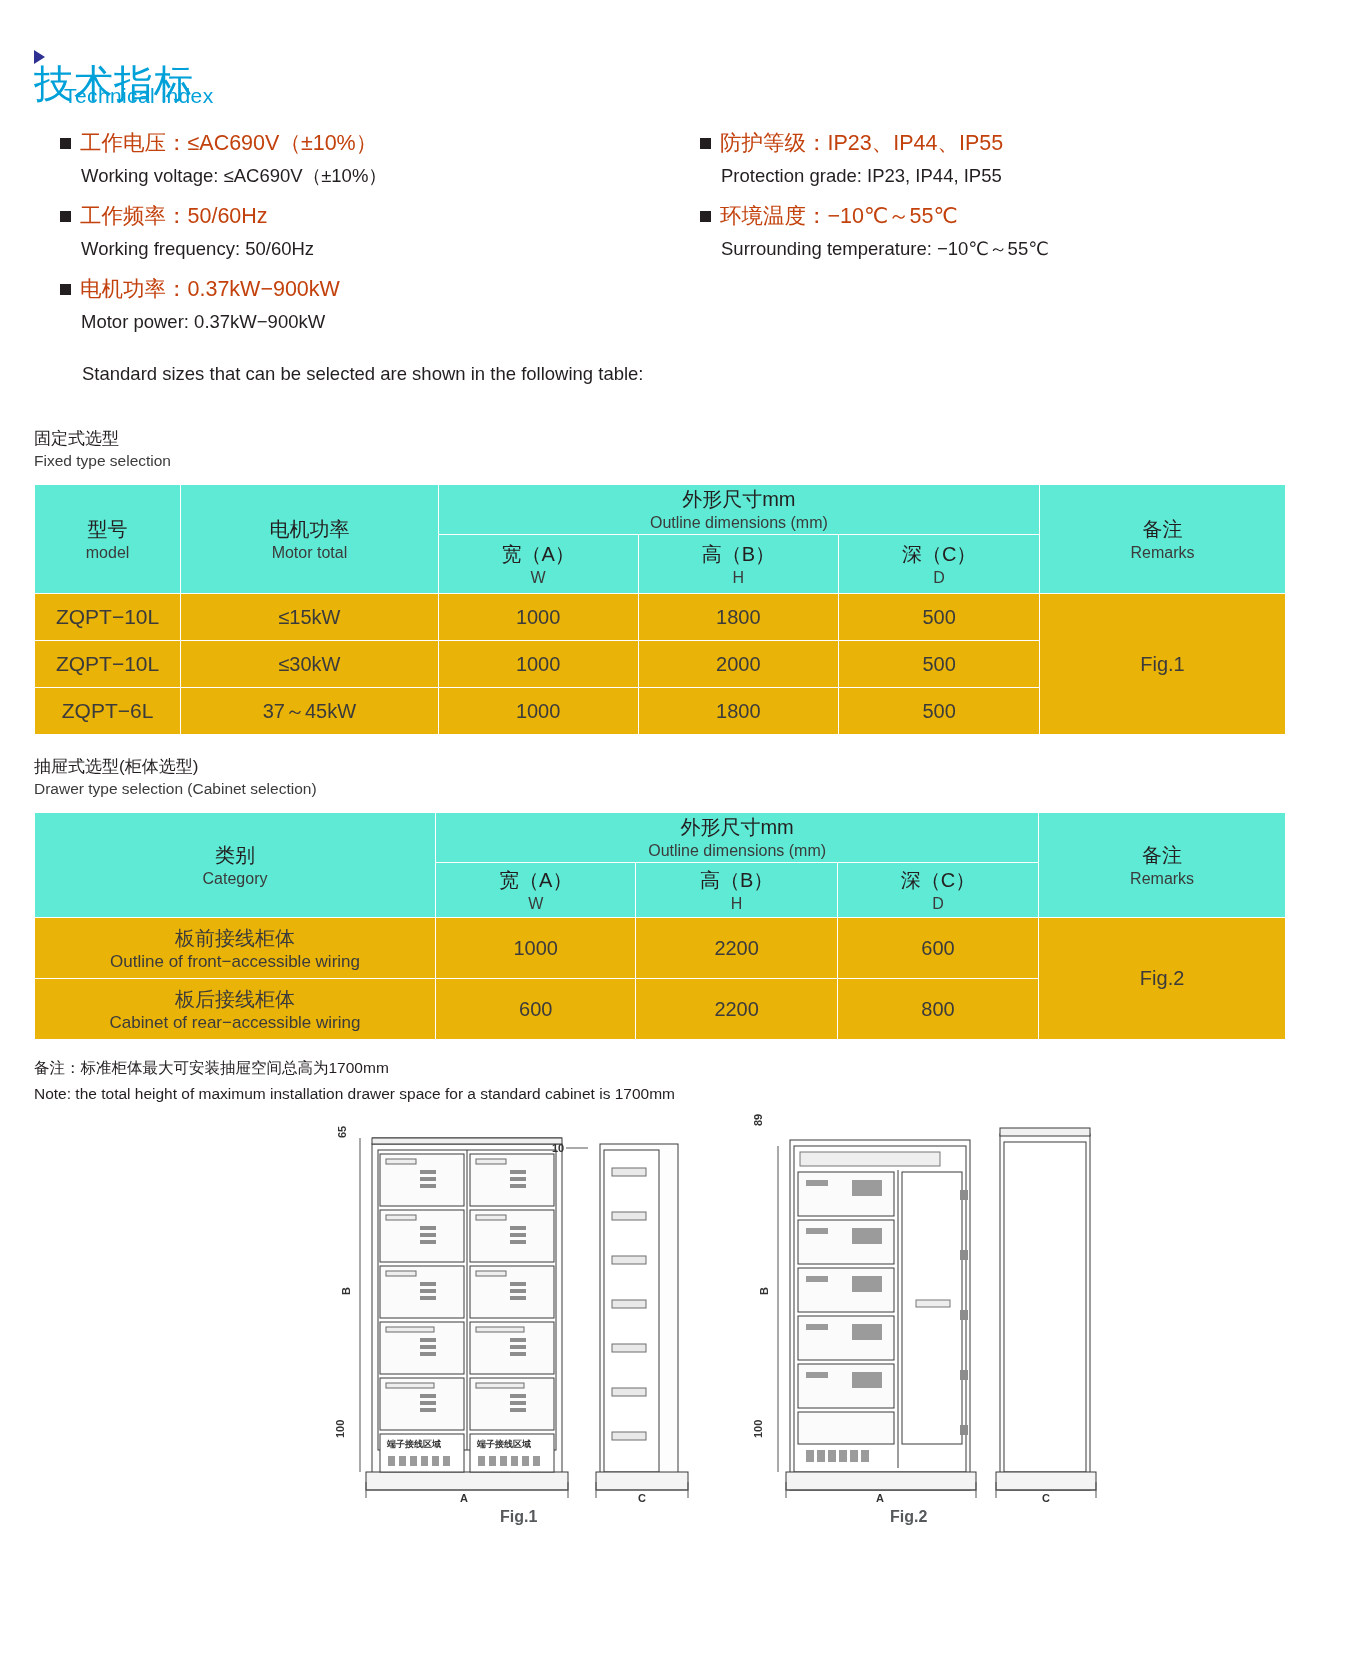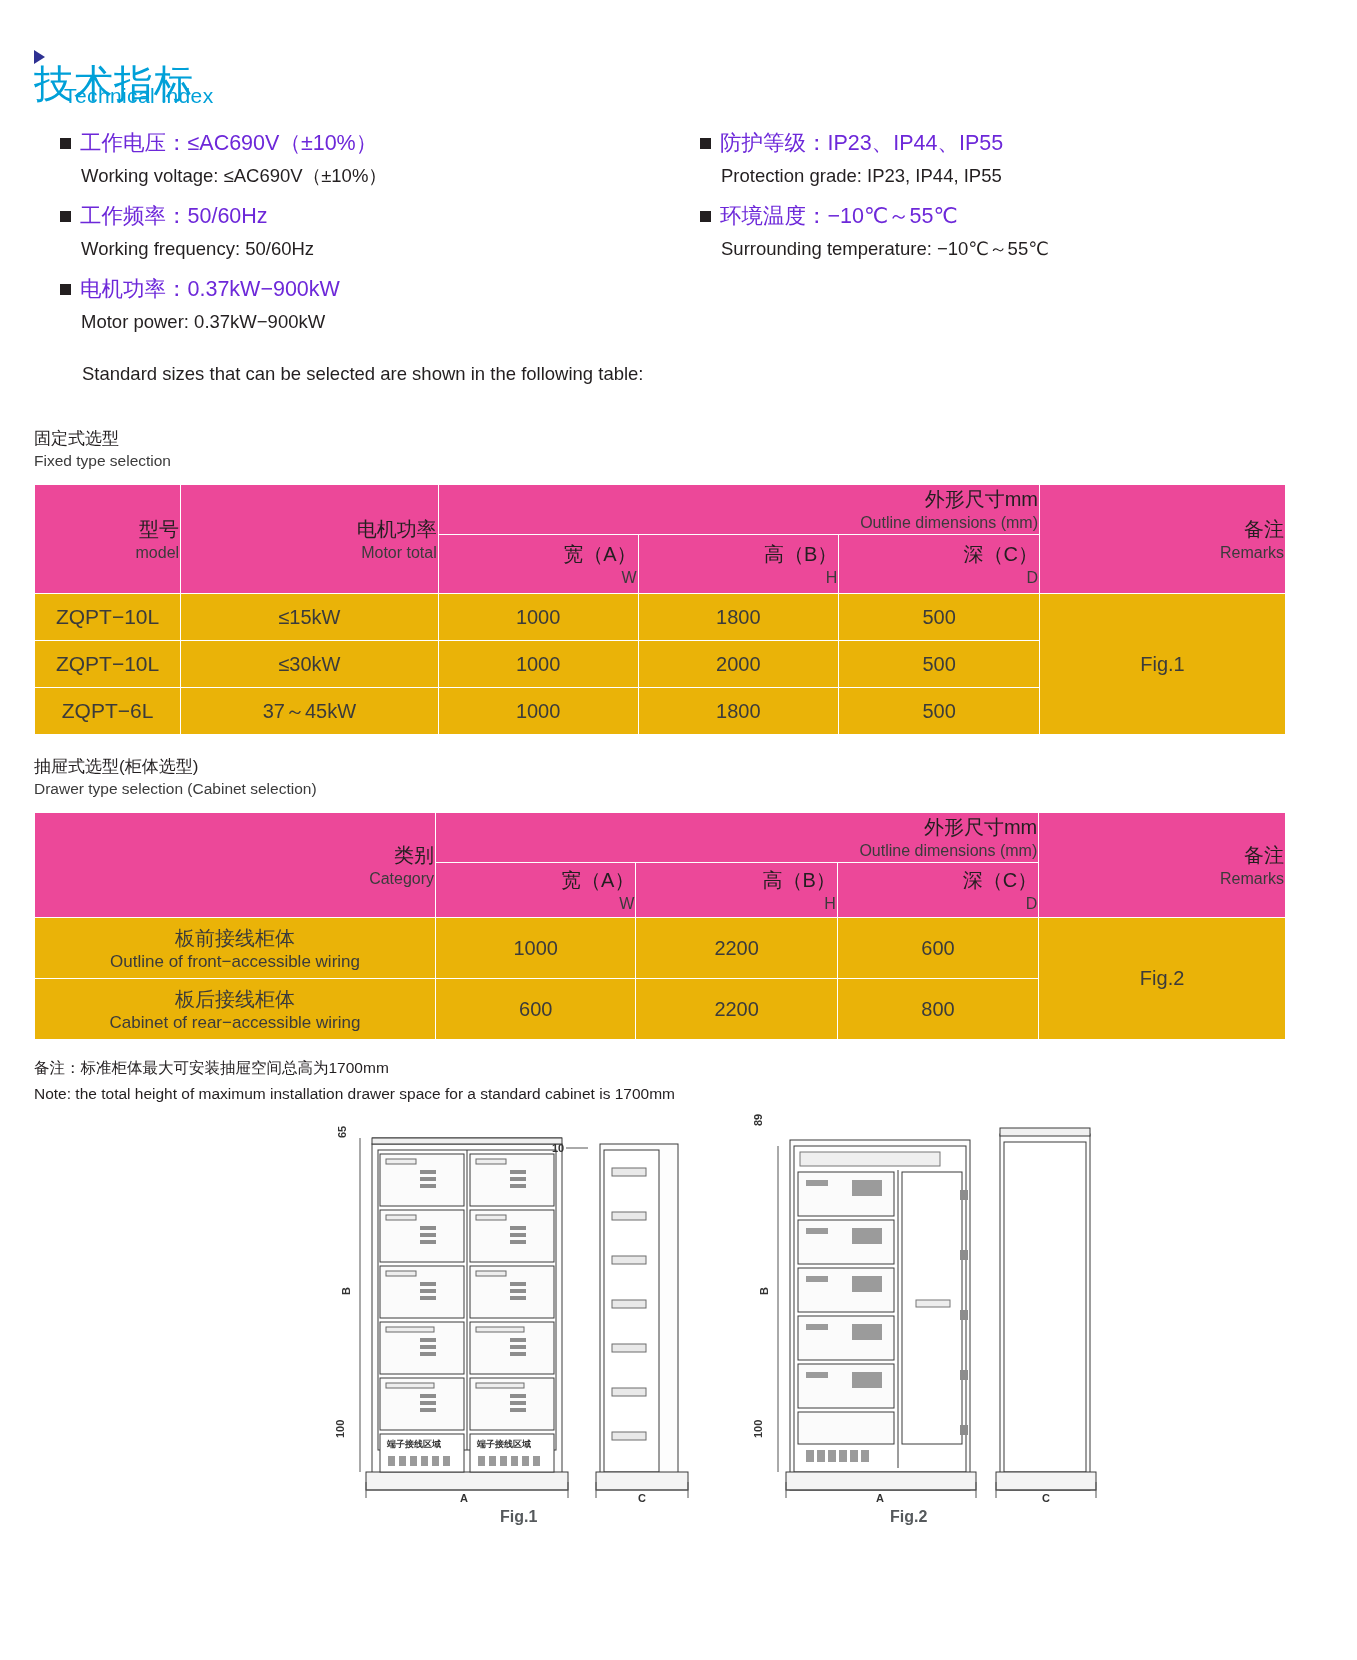--- a/index.html
+++ b/index.html
@@ -17,35 +17,35 @@
   .title-row{position:absolute;left:34px;top:28px;display:flex;align-items:flex-start;flex-direction:column;}
   .tri{width:0;height:0;border-left:11px solid #2e3192;border-top:7px solid transparent;border-bottom:7px solid transparent;margin-top:22px;margin-right:14px;}
   .title-cn{font-size:39px;color:#00a0d8;letter-spacing:1px;line-height:1;}
   .title-en{position:absolute;left:64px;top:84px;font-size:21px;color:#00a0d8;letter-spacing:.4px;}
 
   
   .specs{position:absolute;left:60px;top:128px;width:1260px;}
   .col-l{position:absolute;left:0;top:0;width:620px;}
   .col-r{position:absolute;left:640px;top:0;width:620px;}
   .spec-item{margin-bottom:11px;}
-  .spec-cn{font-size:21.5px;color:#6d28d9;line-height:30px;display:flex;align-items:flex-start;}
+  .spec-cn{font-size:21.5px;color:#c2410c;line-height:30px;display:flex;align-items:flex-start;}
   .bullet{display:inline-block;width:11px;height:11px;background:#231f20;margin-right:9px;margin-top:10px;flex:none;}
   .spec-en{font-size:18.5px;color:#231f20;line-height:28px;margin-left:21px;margin-top:4px;}
 
   .fullrow{position:absolute;left:0;top:228px;width:1260px;}
   .fullrow .spec-en{margin-left:22px;}
 
   
   .cap{position:absolute;font-size:17px;color:#231f20;line-height:22px;}
   .cap .en{font-size:15.5px;}
 
   
   table{border-collapse:collapse;position:absolute;}
   td,th{border:1px solid #ffffff;text-align:center;vertical-align:middle;font-weight:normal;}
-  .hd{background:#ec4899;color:#231f20;text-align:right;}
+  .hd{background:#5eead4;color:#231f20;}
   .body-cell{background:#eab308;color:#3b3b3b;}
   .cn{font-size:20px;line-height:26px;}
   .en{font-size:16px;line-height:21px;color:#3b3b3b;}
   .val{font-size:20px;color:#3b3b3b;}
   .modelcell{font-size:21px;color:#3b3b3b;}
 
   .note{position:absolute;font-size:15.5px;color:#231f20;line-height:23px;}
 
   
   .fig-area{position:absolute;left:300px;top:1120px;width:1000px;height:420px;font-weight:bold;}

